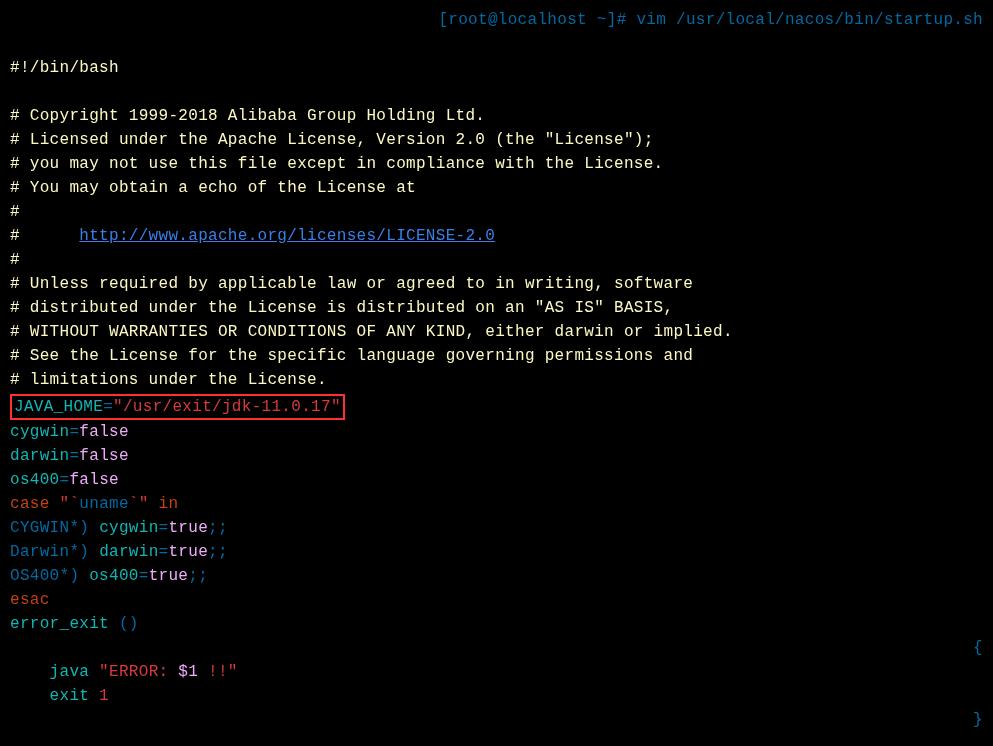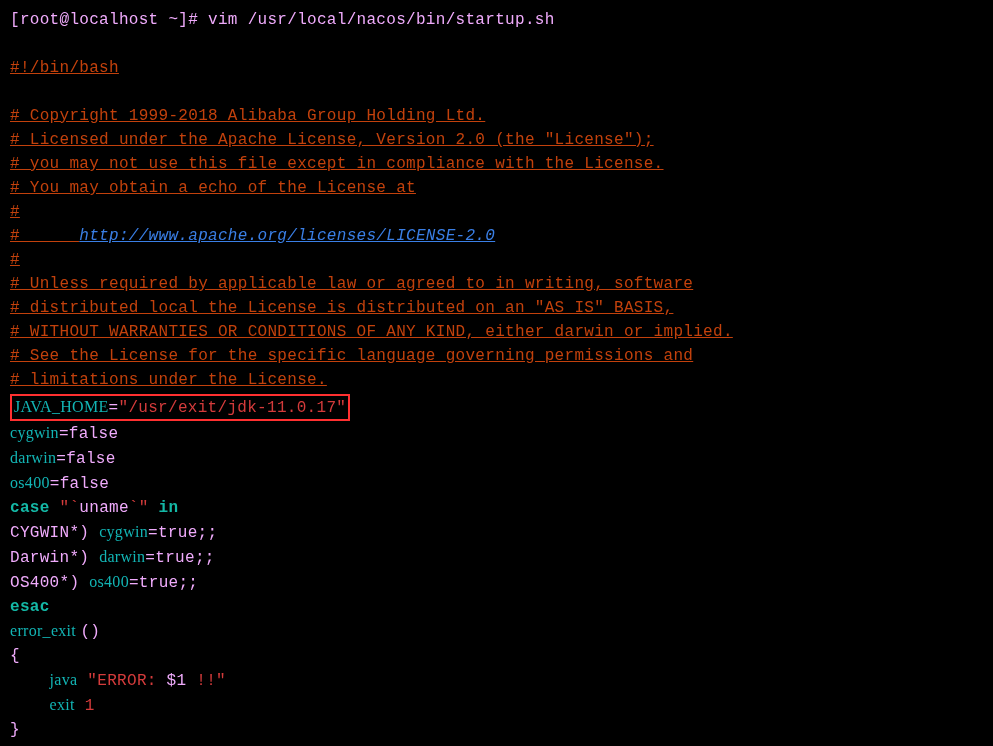--- a/index.html
+++ b/index.html
@@ -9,27 +9,27 @@
     font-size: 16px;
     line-height: 24px;
     color: #d0d0d0;
     padding: 8px 10px;
     width: 993px;
     height: 746px;
     overflow: hidden;
     letter-spacing: 0.3px;
   }
   .line { white-space: pre; }
-  .white { color: #f0abfc; }
-  .blue  { color: #c2410c; text-decoration: underline; }
-  .url   { color: #3a7fe6; text-decoration: underline; font-style: italic; }
-  .teal  { color: #12b4b4; font-family: Liberation Serif, serif; }
+  .white { color: #0369a1; text-align: right; }
+  .blue  { color: #fef9c3; }
+  .url   { color: #3a7fe6; text-decoration: underline; }
+  .teal  { color: #12b4b4; }
   .red   { color: #d43b3b; }
   .mag   { color: #f0abfc; }
-  .yel   { color: #14b8a6; font-weight: bold; }
+  .yel   { color: #c2410c; }
   .highlight-box {
     display: inline-block;
     border: 2px solid #ff3030;
     padding: 0 2px;
     margin-top: 2px;
     line-height: 22px;
   }
 </style>
 </head>
 <body>
@@ -39,21 +39,21 @@
 <div class="line blue">#!/bin/bash</div>
 <div class="line"> </div>
 <div class="line blue"># Copyright 1999-2018 Alibaba Group Holding Ltd.</div>
 <div class="line blue"># Licensed under the Apache License, Version 2.0 (the "License");</div>
 <div class="line blue"># you may not use this file except in compliance with the License.</div>
 <div class="line blue"># You may obtain a echo of the License at</div>
 <div class="line blue">#</div>
 <div class="line"><span class="blue">#      </span><span class="url">http://www.apache.org/licenses/LICENSE-2.0</span></div>
 <div class="line blue">#</div>
 <div class="line blue"># Unless required by applicable law or agreed to in writing, software</div>
-<div class="line blue"># distributed local the License is distributed on an "AS IS" BASIS,</div>
+<div class="line blue"># distributed under the License is distributed on an "AS IS" BASIS,</div>
 <div class="line blue"># WITHOUT WARRANTIES OR CONDITIONS OF ANY KIND, either darwin or implied.</div>
 <div class="line blue"># See the License for the specific language governing permissions and</div>
 <div class="line blue"># limitations under the License.</div>
 
 <div class="line"><span class="highlight-box"><span class="teal">JAVA_HOME</span><span class="white">=</span><span class="red">"</span><span class="red">/usr/exit/jdk-11.0.17</span><span class="red">"</span></span></div>
 
 <div class="line"><span class="teal">cygwin</span><span class="white">=</span><span class="mag">false</span></div>
 <div class="line"><span class="teal">darwin</span><span class="white">=</span><span class="mag">false</span></div>
 <div class="line"><span class="teal">os400</span><span class="white">=</span><span class="mag">false</span></div>
 

